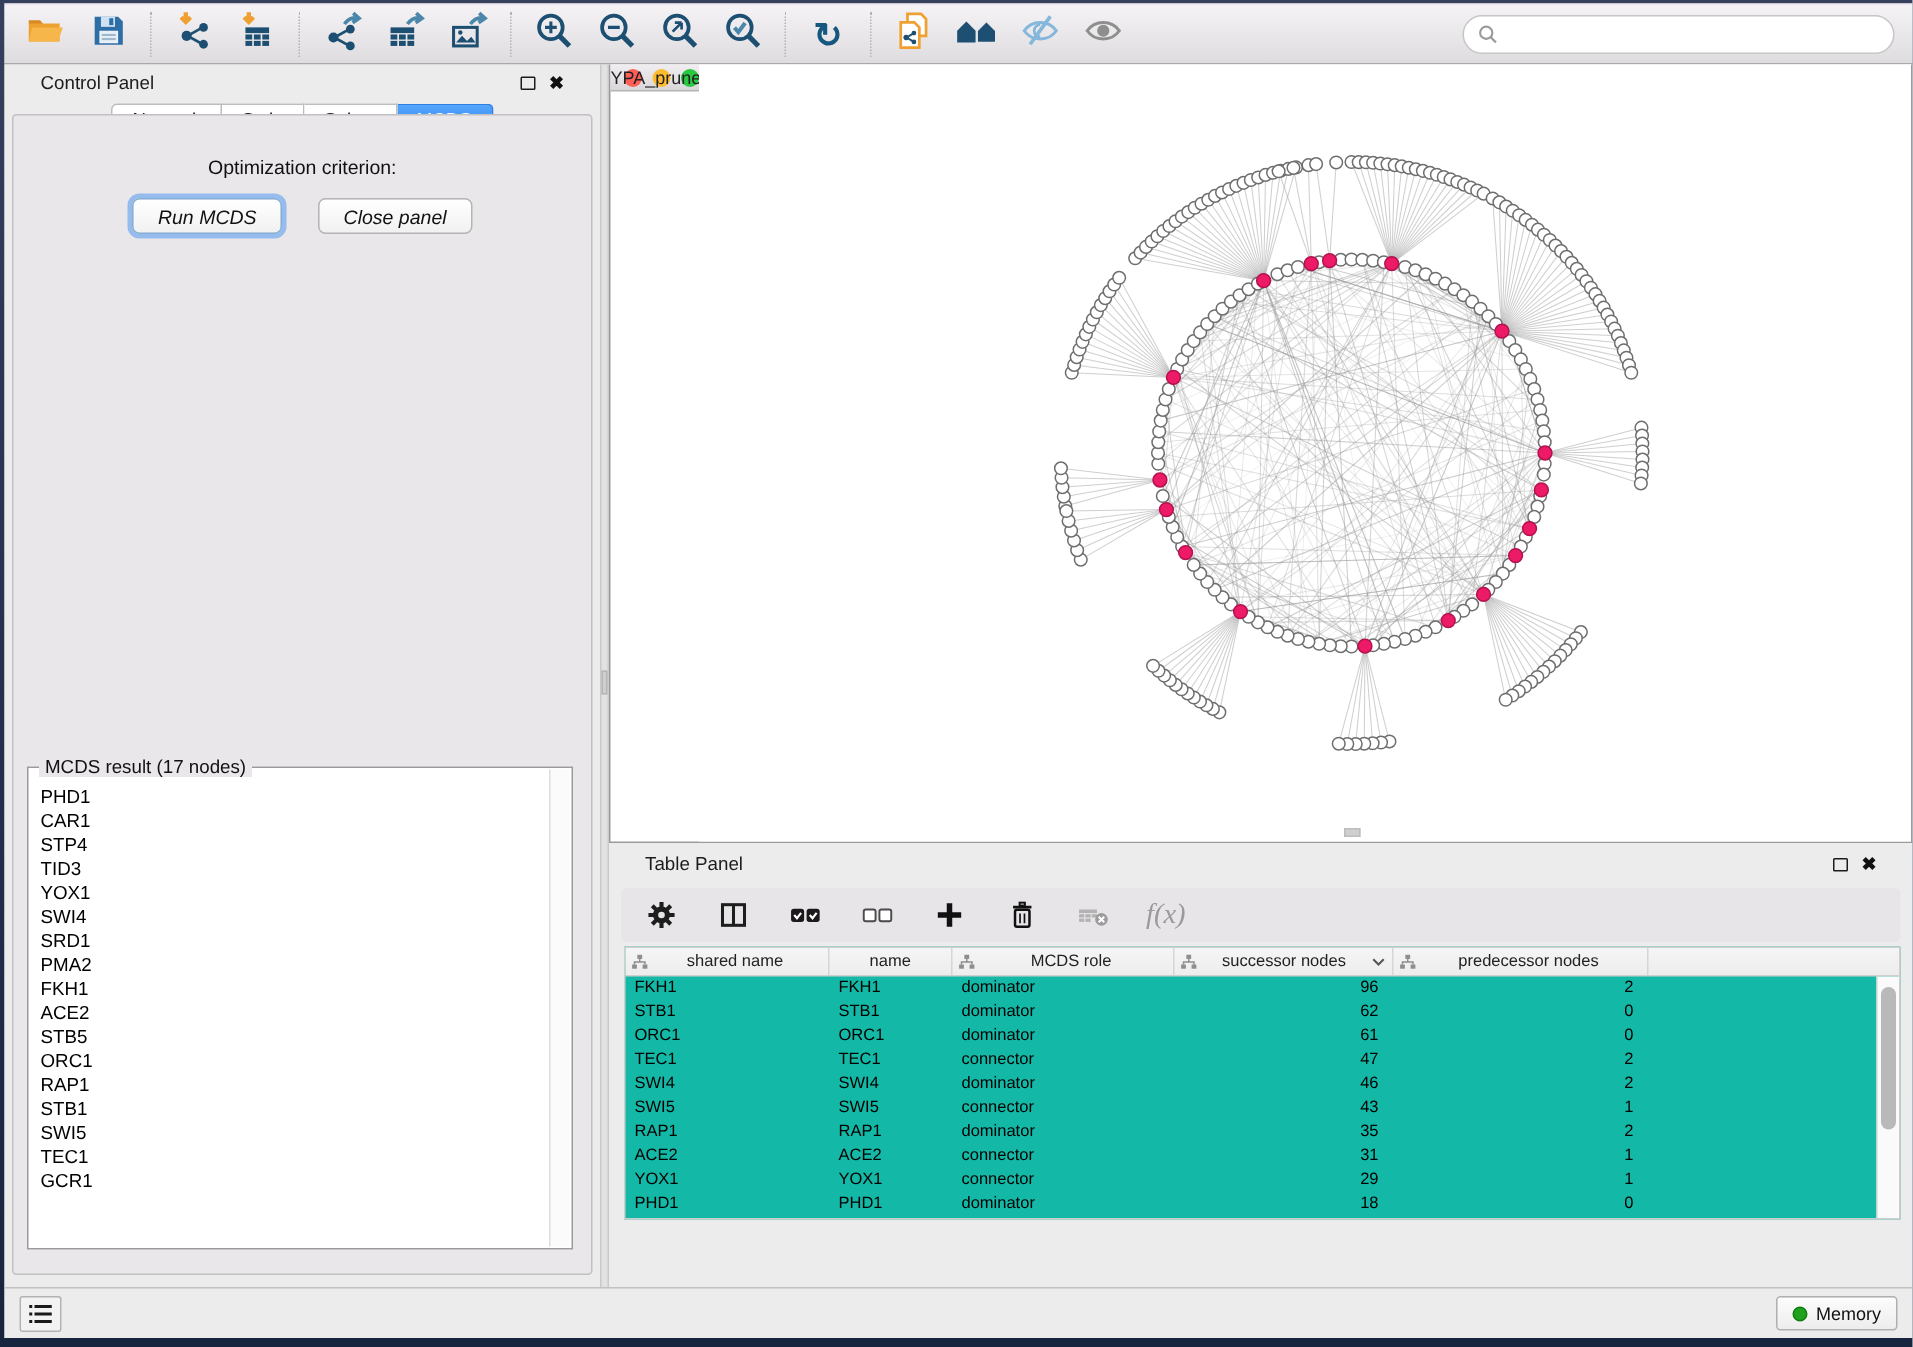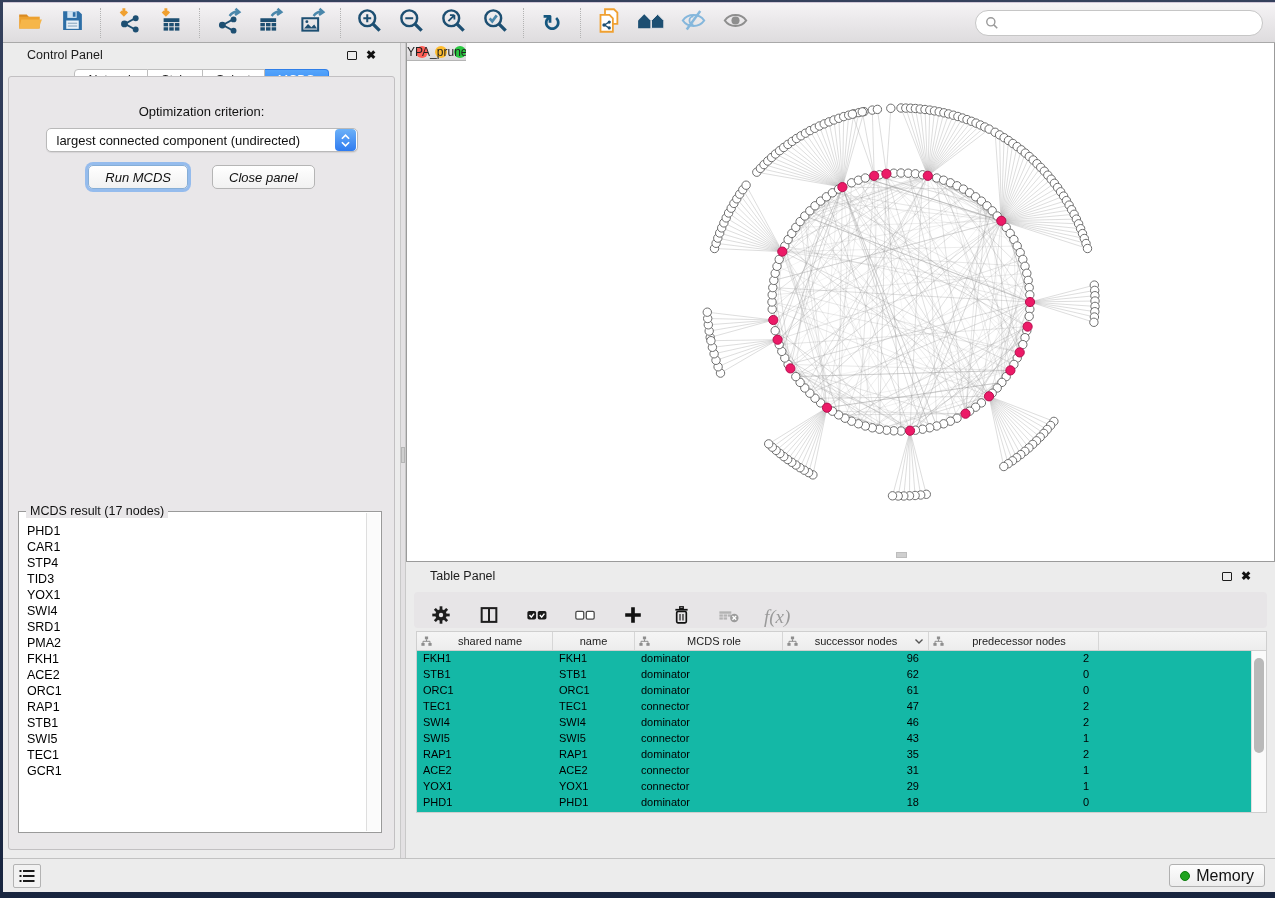--- a/index.html
+++ b/index.html
@@ -56,42 +56,42 @@
   .net-titlebar { height:18px; flex:0 0 18px; background:linear-gradient(180deg,#f0eef0,#d9d7d9); border-bottom:1px solid #b4b4b4; position:relative; display:flex; align-items:center; padding-left:9px; }
   .lights { display:flex; gap:7px; }
   .light { width:12px; height:12px; border-radius:50%; }
   .net-title { position:absolute; left:0; right:0; text-align:center; font-size:12px; color:#222; }
   .net-canvas { flex:1; position:relative; background:#fff; overflow:hidden; }
   .net-canvas svg { position:absolute; left:0; top:0; }
   .h-thumb { position:absolute; left:430px; bottom:3px; width:11px; height:6px; background:#cfcfcf; border:1px solid #bdbdbd; }
 
   
   .table-panel { flex:1; background:#ececec; display:flex; flex-direction:column; position:relative; padding-top:2px; }
-  .tp-toolbar { height:36px; margin:4px 8px 0; background:#e7e5e7; border-radius:4px; display:flex; align-items:flex-end; padding-left:14px; gap:22px; }
+  .tp-toolbar { height:36px; margin:4px 8px 0; background:#e7e5e7; border-radius:4px; display:flex; align-items:center; padding-left:14px; gap:22px; }
   .tp-btn { display:flex; align-items:center; justify-content:center; width:26px; height:26px; }
   .fx-label { font-family:"Liberation Serif", serif; font-style:italic; font-size:19px; color:#9a9a9a; }
 
   .data-table { margin:3px 8px 0 10px; background:#14b8a6; border:1px solid #cfcfcf; position:relative; height:182px; }
   .thead { display:grid; grid-template-columns:136px 82px 148px 146px 170px 1fr; height:19px; background:linear-gradient(180deg,#f5f5f5,#ededed); border-bottom:1px solid #cfcfcf; }
   .th { display:flex; align-items:center; font-size:11px; color:#222; border-right:1px solid #d6d6d6; padding:0 4px; }
   .th .th-label { flex:1; text-align:center; }
   .tbody { position:absolute; left:0; right:15px; top:19px; bottom:0; overflow:hidden; }
   .tr { display:grid; grid-template-columns:136px 82px 148px 146px 170px 1fr; height:16px; }
   .td { font-size:11px; color:#000; padding:1px 6px 0; white-space:nowrap; }
   .td.num { text-align:right; padding-right:10px; }
   .t-scrollbar { position:absolute; right:0; top:19px; bottom:0; width:15px; background:#fafafa; border-left:1px solid #e0e0e0; }
   .t-thumb { position:absolute; left:2px; right:2px; top:7px; height:95px; background:#b9b9b9; border-radius:5px; }
 
   .tp-tabs { display:flex; justify-content:center; margin-top:7px; height:22px; }
   .tp-tabs .seg { font-size:12.5px; }
 
   
   .status-bar { height:34px; flex:0 0 34px; background:#ececec; border-top:1px solid #c2c2c2; display:flex; align-items:center; padding:0 10px; }
   .list-btn { width:28px; height:24px; background:#f2f2f2; border:1px solid #b3b3b3; border-radius:2px; display:flex; align-items:center; justify-content:center; }
-  .memory-btn { margin-left:auto; height:23px; background:linear-gradient(180deg,#fdfdfd,#ededed); border:1px solid #b0b0b0; border-radius:3px; display:flex; align-items:center; gap:6px; padding:0 10px; font-size:16px; color:#111; }
+  .memory-btn { margin-left:auto; height:23px; background:linear-gradient(180deg,#fdfdfd,#ededed); border:1px solid #b0b0b0; border-radius:3px; display:flex; align-items:center; gap:6px; padding:0 10px; font-size:12px; color:#111; }
   .memory-dot { width:10px; height:10px; border-radius:50%; background:#1fa31f; border:1px solid #0e7d0e; }
 </style>
 </head>
 <body>
 
 <div class="app-window">
 
   <div class="toolbar">
     <div class="tbtn">
         <span>
@@ -273,48 +273,38 @@
         </span>
       </div>
       <div class="segmented">
         <div class="seg">Network</div>
         <div class="seg">Style</div>
         <div class="seg">Select</div>
         <div class="seg active">MCDS</div>
       </div>
       <div class="cp-content">
         <div class="opt-label">Optimization criterion:</div>
-        <div class="combo">
-          <span class="combo-text">largest connected component (undirected)</span>
-          <span class="combo-step">
-            <svg width="9" height="6" viewBox="0 0 10 6">
-                <path d="M1 5l4-4 4 4" fill="none" stroke="#fff" stroke-width="1.8"></path>
-              </svg>
-            <svg width="9" height="6" viewBox="0 0 10 6">
-                <path d="M1 1l4 4 4-4" fill="none" stroke="#fff" stroke-width="1.8"></path>
-              </svg>
-          </span>
-        </div>
         <div class="btn-row">
           <div class="btn focused">Run MCDS</div>
           <div class="btn">Close panel</div>
         </div>
         <div class="result-box">
           <span class="result-title">MCDS result (17 nodes)</span>
           <div class="result-list">
               <div class="result-item">PHD1</div>
               <div class="result-item">CAR1</div>
               <div class="result-item">STP4</div>
               <div class="result-item">TID3</div>
               <div class="result-item">YOX1</div>
               <div class="result-item">SWI4</div>
               <div class="result-item">SRD1</div>
               <div class="result-item">PMA2</div>
               <div class="result-item">FKH1</div>
               <div class="result-item">ACE2</div>
+              <div class="result-item">STB5</div>
               <div class="result-item">ORC1</div>
               <div class="result-item">RAP1</div>
               <div class="result-item">STB1</div>
               <div class="result-item">SWI5</div>
               <div class="result-item">TEC1</div>
               <div class="result-item">GCR1</div>
             </div>
           <div class="result-scroll"></div>
         </div>
       </div>

